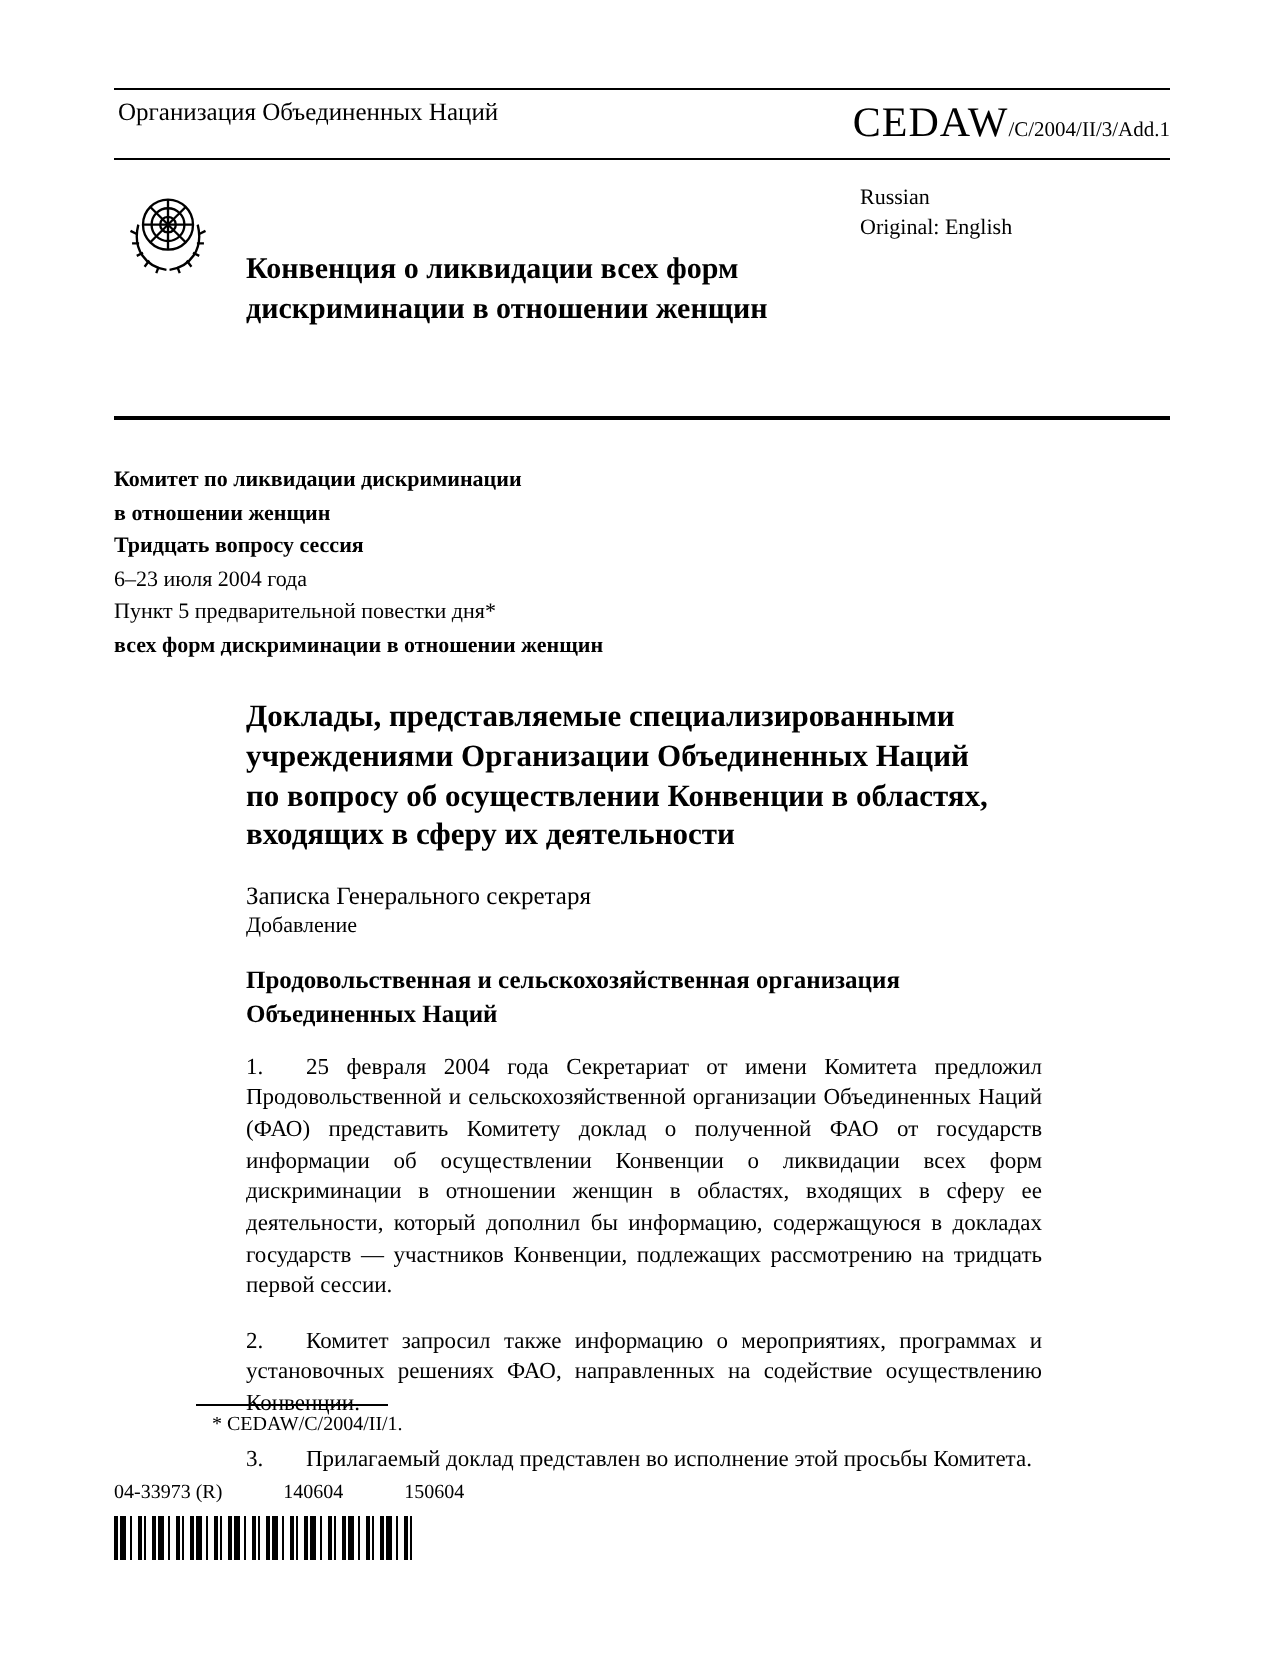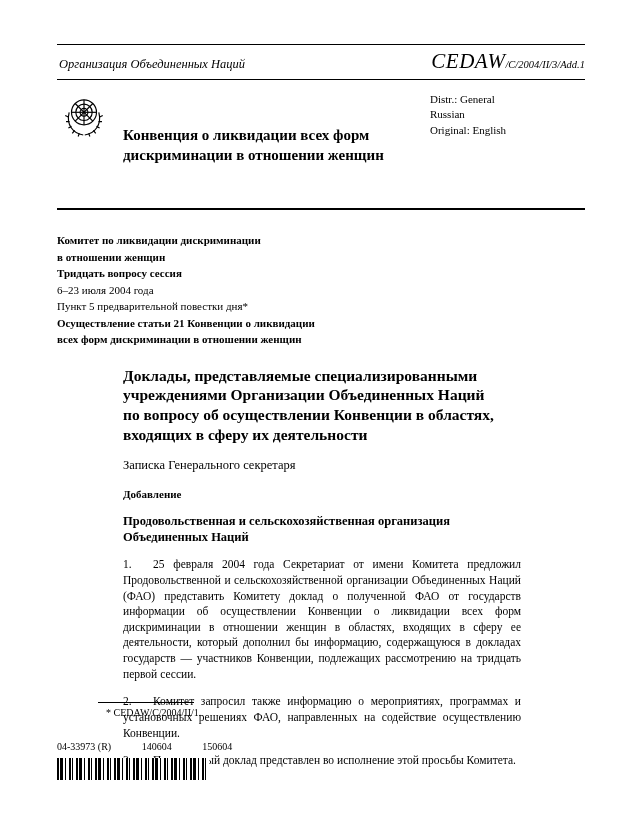--- a/index.html
+++ b/index.html
@@ -8,23 +8,22 @@
   .page {
     position:relative; width:640px; height:828px; margin:0 auto;
     background:#fff; overflow:hidden;
   }
   .content { position:absolute; left:57px; right:55px; top:0; }
 
   
   .rule { border-top:1px solid #000; }
   .rule-top { margin-top:44px; }
   .masthead-row {
-    display:flex; justify-content:space-between; align-items:flex-end;
+    display:flex; justify-content:space-between; 
     padding:4px 0 5px 2px;
-    font-style:italic;
   }
   .org-name { font-size:12.5px; padding-bottom:2px; }
   .doc-symbol { white-space:nowrap; }
   .symbol-main { font-size:21px; letter-spacing:0.5px; }
   .symbol-suffix { font-size:10.5px; }
 
   .title-block { display:flex; margin-top:10px; min-height:118px; }
   .emblem { width:50px; flex:0 0 50px; margin:2px 14px 0 2px; }
   .conv-title {
     font-size:15px; font-weight:bold; line-height:1.3; width:270px;margin-top:36px;
@@ -38,21 +37,21 @@
   
   .committee { margin-top:22px; font-size:11px; line-height:1.5; }
   .b { font-weight:bold; }
 
   
   .main { margin-left:66px; margin-top:18px; }
   .main-title {
     font-size:15.5px; font-weight:bold; line-height:1.28; width:372px;
   }
   .note-subtitle { margin-top:13px; font-size:12.5px; font-weight:normal; }
-  .addendum { margin-top:15px; font-size:11px; font-weight:bold; }
+  .addendum { margin-top:1px; font-size:11px; font-weight:normal; }
   .section-title {
     margin-top:13px; font-size:12.5px; font-weight:bold; line-height:1.3;
     width:372px;
   }
   .para {
     margin-top:12px; font-size:11.5px; line-height:1.36;
     text-align:justify; width:398px;
   }
   .para-num { display:inline-block; width:30px; }
 
@@ -100,34 +99,32 @@
             <line x1="43.3" y1="14.7" x2="20.7" y2="37.3"></line>
             <path d="M13,26 C9,42 18,53 31,55"></path>
             <path d="M51,26 C55,42 46,53 33,55"></path>
             <path d="M12,32 l-4,-2 M13.5,38 l-4.5,0 M16,44 l-4,2 M20,49 l-3,4 M26,53 l-1.5,4"></path>
             <path d="M52,32 l4,-2 M50.5,38 l4.5,0 M48,44 l4,2 M44,49 l3,4 M38,53 l1.5,4"></path>
           </g>
         </svg>
       </div>
       <div class="conv-title">Конвенция о ликвидации всех форм дискриминации в отношении женщин</div>
       <div class="distr-block">
-        <div>Distr.: General</div>
         <div>Russian</div>
         <div>Original: English</div>
       </div>
     </div>
     <div class="rule-thick"></div>
 
     <div class="committee">
       <div class="b">Комитет по ликвидации дискриминации</div>
       <div class="b">в отношении женщин</div>
       <div class="b">Тридцать вопросу сессия</div>
       <div>6–23 июля 2004 года</div>
       <div>Пункт 5 предварительной повестки дня*</div>
-      <div class="b">Осуществление статьи 21 Конвенции о ликвидации</div>
       <div class="b">всех форм дискриминации в отношении женщин</div>
     </div>
 
     <div class="main">
       <div class="main-title">Доклады, представляемые специализированными учреждениями Организации Объединенных Наций по вопросу об осуществлении Конвенции в областях, входящих в сферу их деятельности</div>
       <div class="note-subtitle">Записка Генерального секретаря</div>
       <div class="addendum">Добавление</div>
       <div class="section-title">Продовольственная и сельскохозяйственная организация Объединенных Наций</div>
 
       <div class="para">

